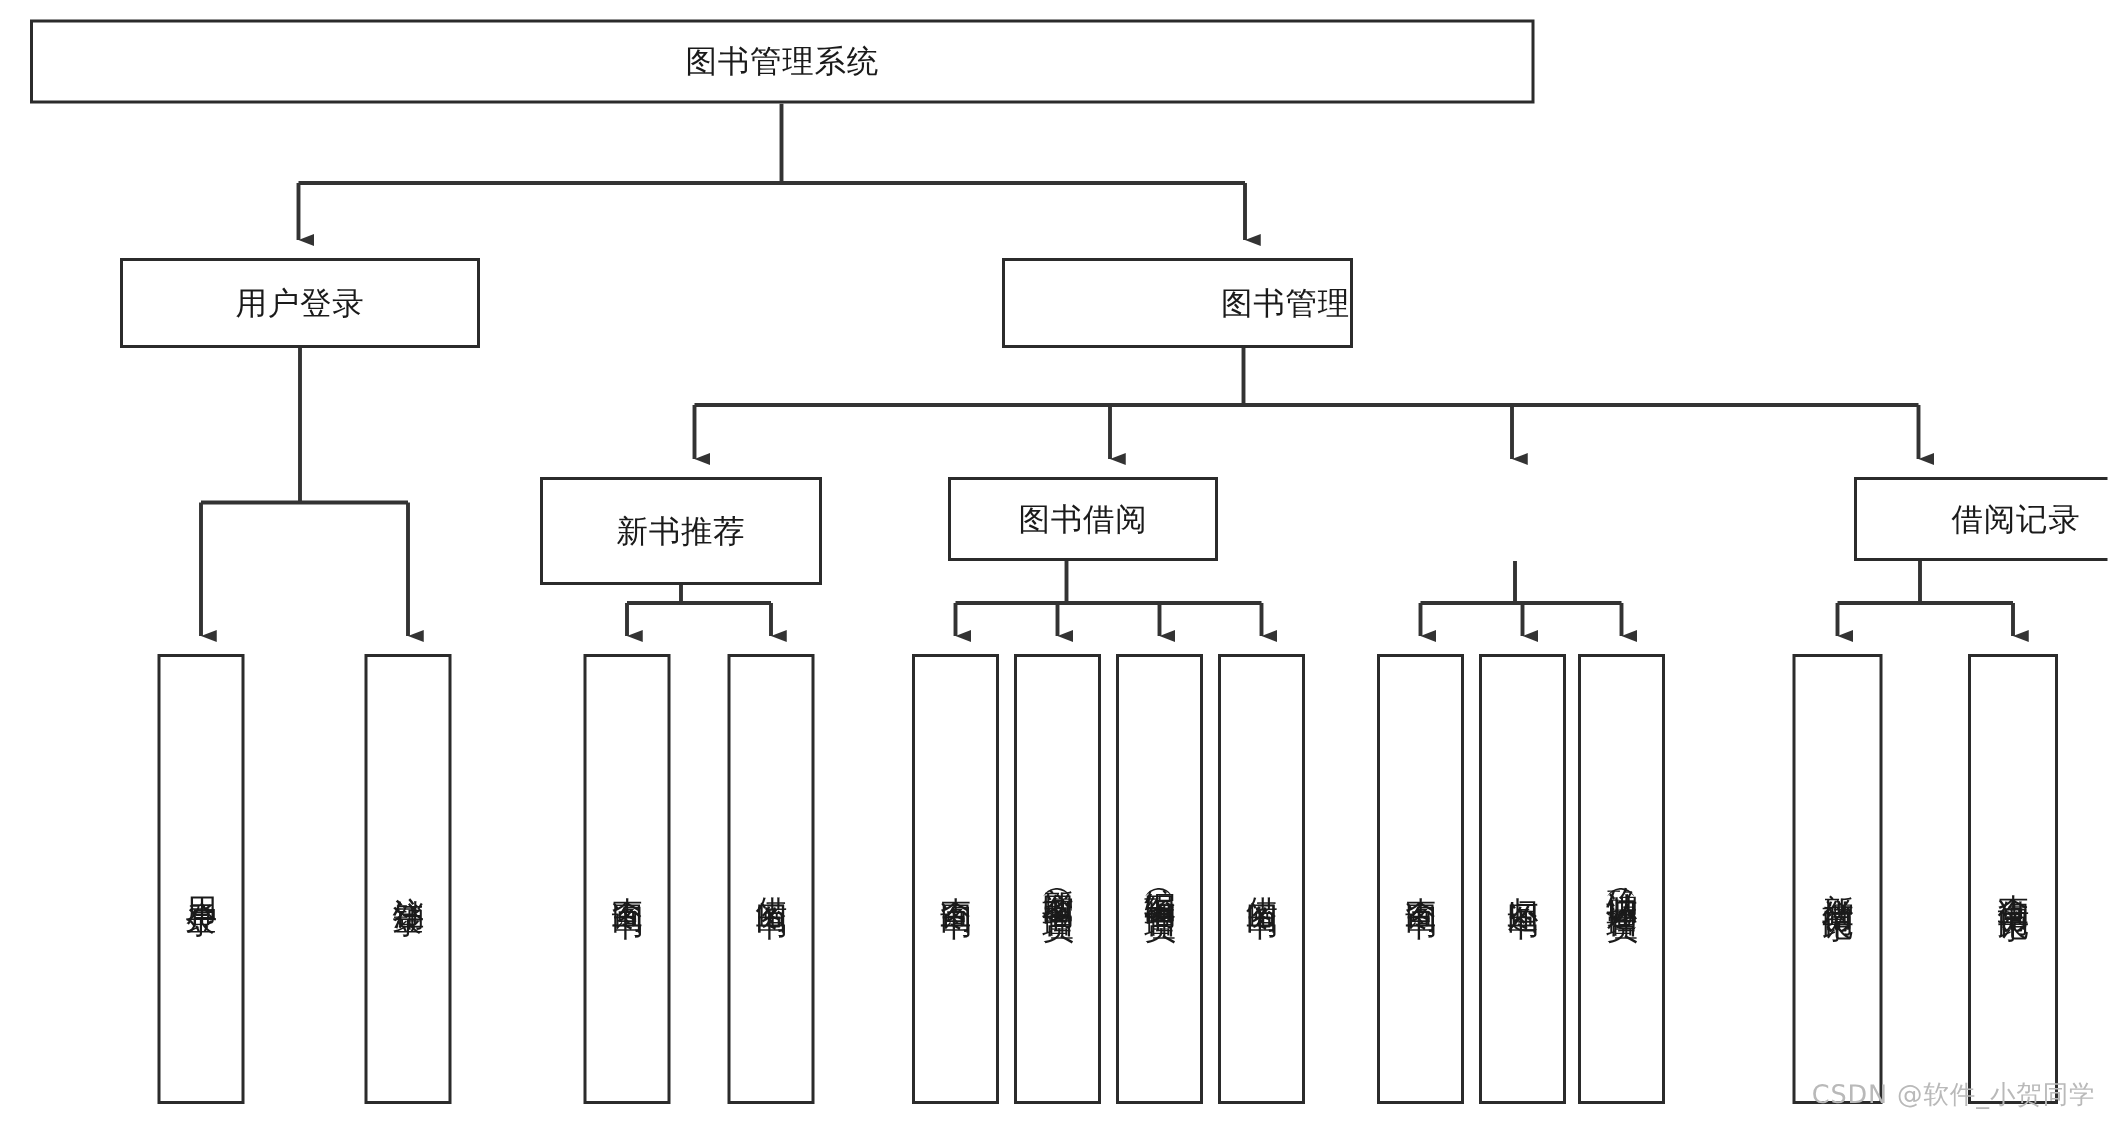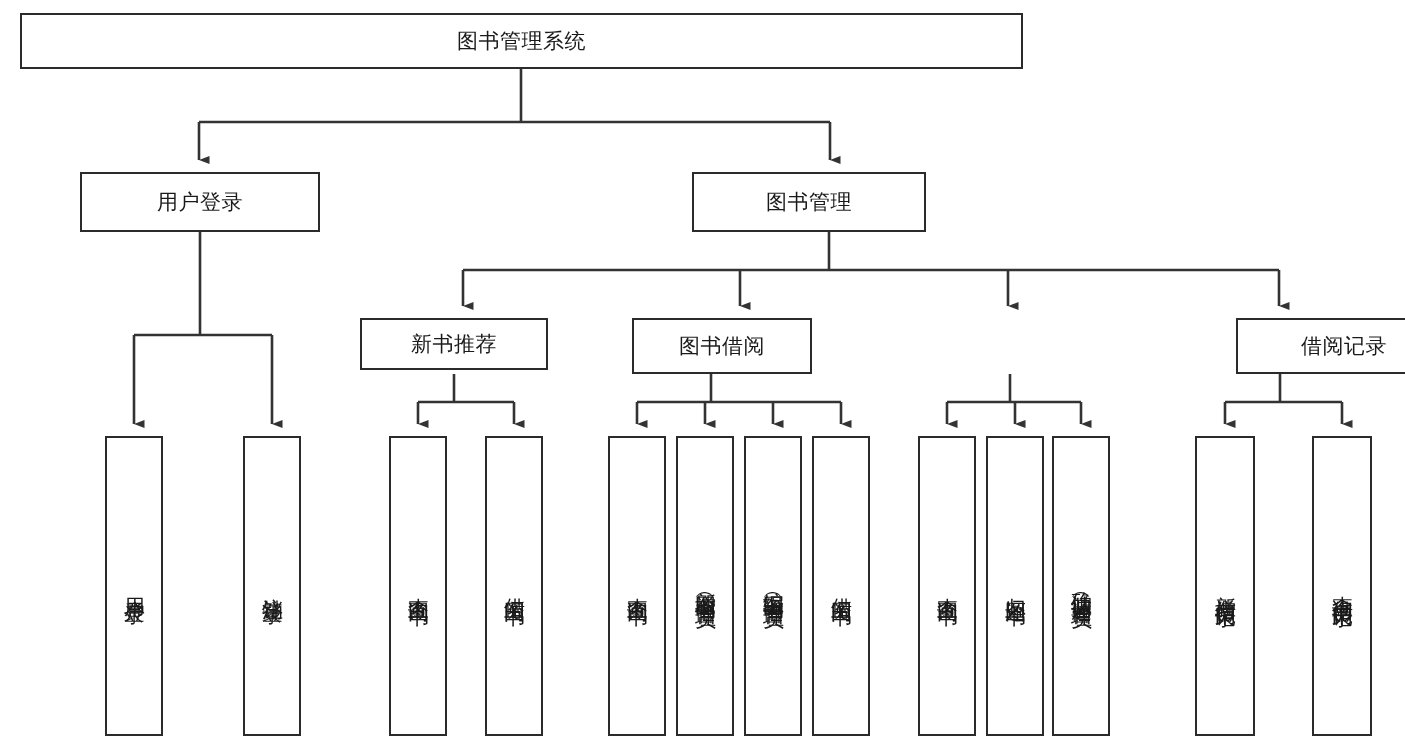--- a/index.html
+++ b/index.html
@@ -134,25 +134,25 @@
     </g>
   </svg>
 
   <div class="node" style="left:20px; top:13px; width:1003px; height:56px;">
     <span class="label">图书管理系统</span>
   </div>
 
   <div class="node" style="left:80px; top:172px; width:240px; height:60px;">
     <span class="label">用户登录</span>
   </div>
-  <div class="node" style="left:692px; top:172px; width:234px; height:60px;">
+  <div class="node" style="left:668px; top:172px; width:234px; height:60px;justify-content:flex-end;">
     <span class="label">图书管理</span>
   </div>
 
-  <div class="node" style="left:360px; top:318px; width:188px; height:52px;">
+  <div class="node" style="left:360px; top:318px; width:188px; height:72px;">
     <span class="label">新书推荐</span>
   </div>
   <div class="node" style="left:632px; top:318px; width:180px; height:56px;">
     <span class="label">图书借阅</span>
   </div>
   <div class="node" style="left:1236px; top:318px; width:216px; height:56px;">
     <span class="label">借阅记录</span>
   </div>
 
   <div class="node leaf" style="left:105px; top:436px; width:58px; height:300px;">
@@ -188,14 +188,15 @@
   <div class="node leaf" style="left:1052px; top:436px; width:58px; height:300px;">
     <span class="label">确认归还（管理员）</span>
   </div>
   <div class="node leaf" style="left:1195px; top:436px; width:60px; height:300px;">
     <span class="label">新增借阅记录</span>
   </div>
   <div class="node leaf" style="left:1312px; top:436px; width:60px; height:300px;">
     <span class="label">查询借阅记录</span>
   </div>
 
+  <div class="watermark">CSDN @软件_小贺同学</div>
 
 </div>
 
 </body></html>

